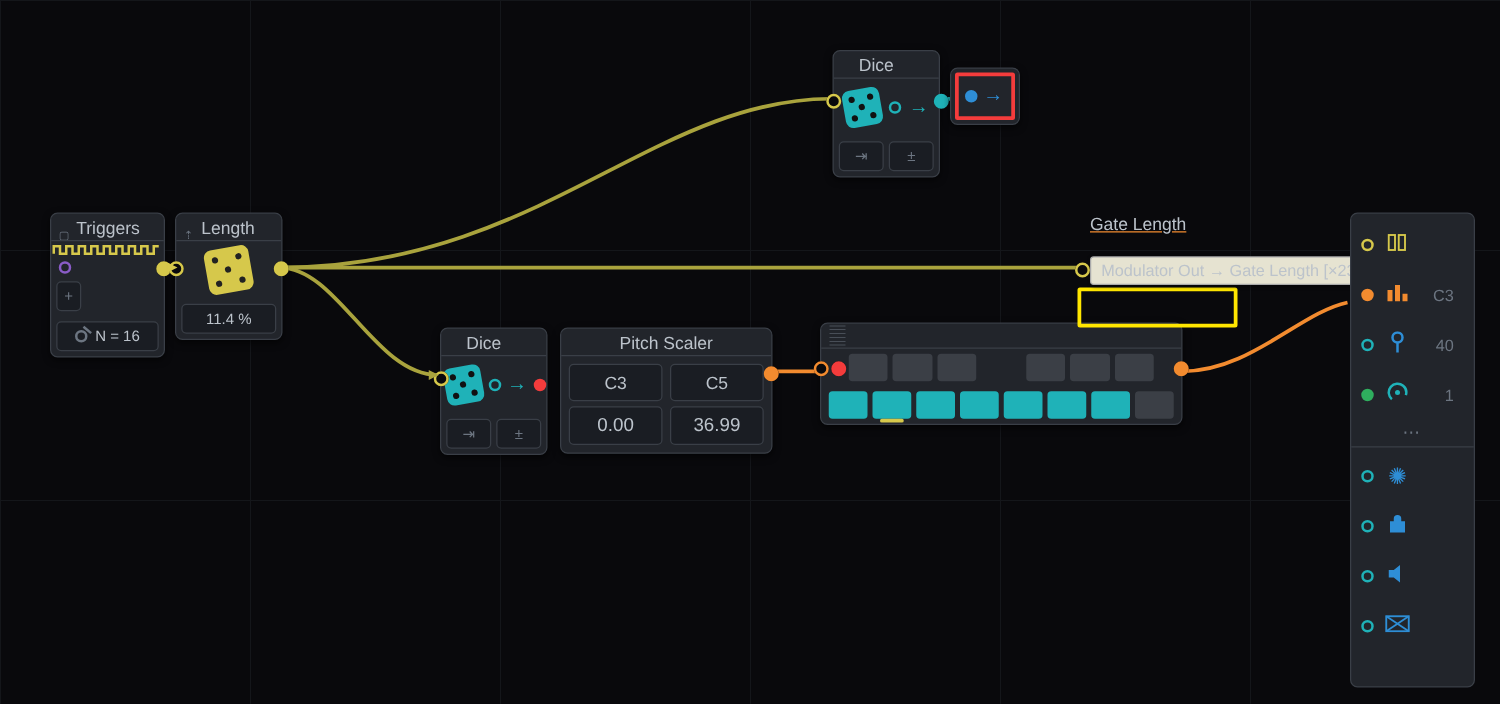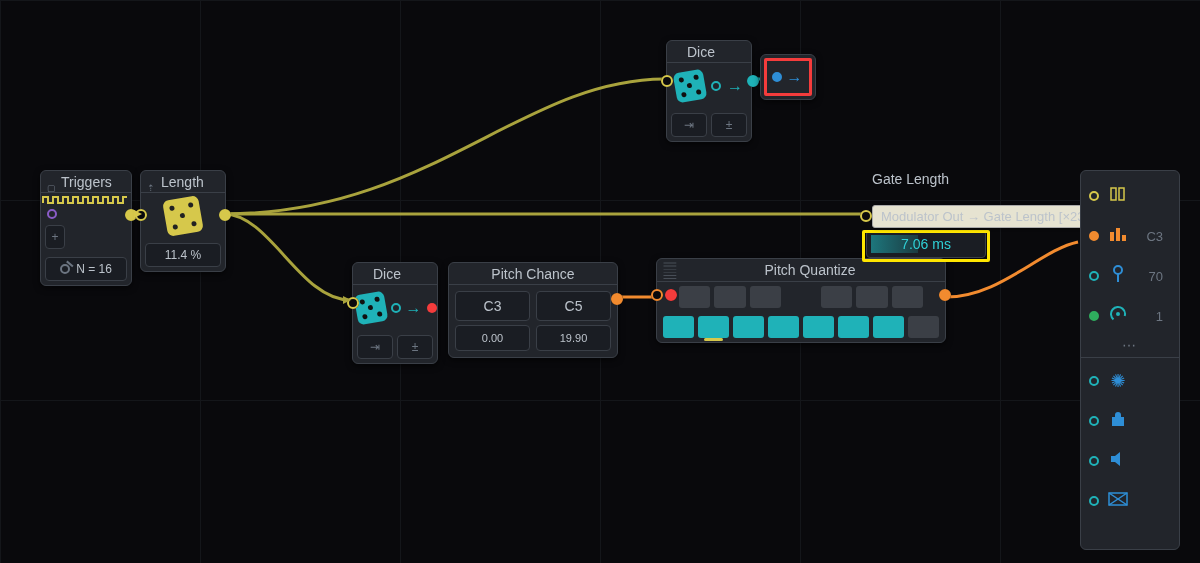--- a/index.html
+++ b/index.html
@@ -37,21 +37,21 @@
     box-shadow:0 2px 6px rgba(0,0,0,0.6);
   }
   .title{
     font-size:14px;height:22px;line-height:22px;
     padding:0 8px 0 20px;position:relative;
     border-bottom:1px solid var(--stroke);
     white-space:nowrap;overflow:hidden;
   }
   .title.yellow{color:var(--yellow);}
   .title.teal{color:var(--teal-bright);}
-  .title.orange{color:var(--orange);}
+  .title.orange{color:var(--orange);text-decoration:underline;}
   .title .tic{
     position:absolute;left:6px;top:6px;width:10px;height:10px;
     font-size:9px;color:var(--grey);
   }
   .sub{display:flex;gap:4px;padding:4px;}
   .cell{
     background:var(--panel-dark);border:1px solid var(--stroke);
     border-radius:4px;font-size:12px;color:var(--grey);
     display:flex;align-items:center;justify-content:center;
     height:24px;
@@ -77,21 +77,21 @@
   }
   .dice .pip{position:absolute;width:5px;height:5px;border-radius:50%;}
 
   .arrow{display:inline-block;font-size:16px;font-weight:bold;margin:0 2px;}
   .dot{width:10px;height:10px;border-radius:50%;display:inline-block;vertical-align:middle;}
 
   
   .col{flex:1;display:flex;flex-direction:column;gap:4px;}
   .val{background:var(--panel-dark);border:1px solid var(--stroke);border-radius:4px;
        text-align:center;padding:6px 0;font-size:14px;color:var(--teal-bright);}
-  .num{color:var(--grey);font-size:11px;}
+  .num{color:var(--grey);font-size:15px;}
 
   
   .keys{display:flex;gap:4px;padding:4px 6px;}
   .key{flex:1;height:22px;border-radius:3px;}
   .key.on{background:var(--teal);}
   .key.off{background:#3b3f46;}
   .ind{height:3px;border-radius:2px;margin:0 auto;}
 
   
   .tooltip{
@@ -241,40 +241,39 @@
   <div class="sub">
     <div class="cell half">⇥</div>
     <div class="cell half">±</div>
   </div>
   <div class="port in" style="top:34px;">
       <span class="ring" style="border:2px solid var(--yellow);"></span>
     </div>
 </div>
 
 <div class="node" style="left:448px;top:262px;width:170px;">
-  <div class="title teal" style="text-align:center;padding-left:8px;"><span>Pitch Chance</span></div>
+  <div class="title teal" style="text-align:center;padding-left:8px;"><span>Pitch Scaler</span></div>
   <div style="display:flex;gap:6px;padding:6px;">
     <div class="col">
       <div class="val"><span>C3</span></div>
       <div class="val num"><span>0.00</span></div>
     </div>
     <div class="col">
       <div class="val"><span>C5</span></div>
-      <div class="val num"><span>19.90</span></div>
+      <div class="val num"><span>36.99</span></div>
     </div>
   </div>
   <div class="port out" style="top:30px;">
       <span class="ring" style="border:2px solid var(--orange);background:var(--orange);"></span>
     </div>
 </div>
 
 <div class="node" style="left:656px;top:258px;width:290px;">
   <div style="display:flex;align-items:center;border-bottom:1px solid var(--stroke);">
     <div style="width:26px;text-align:center;color:var(--grey);">𝄛</div>
-    <div class="title teal" style="border:0;flex:1;text-align:center;padding-left:0;"><span>Pitch Quantize</span></div>
   </div>
   <div class="keys" style="padding-left:22px;padding-right:22px;">
     <div class="key off"></div>
     <div class="key off"></div>
     <div class="key off"></div>
     <div class="key" style="visibility:hidden;"></div>
     <div class="key off"></div>
     <div class="key off"></div>
     <div class="key off"></div>
   </div>
@@ -298,24 +297,20 @@
     </div>
   <div class="port out" style="top:30px;">
       <span class="ring" style="border:2px solid var(--orange);background:var(--orange);"></span>
     </div>
 </div>
 
 <div class="node" style="left:866px;top:168px;width:120px;background:transparent;border:0;box-shadow:none;">
   <div class="title orange" style="border:0;padding-left:6px;"><span>Gate Length</span></div>
 
   <div style="height:40px;"></div>
-  <div style="background:var(--panel-dark);border:1px solid var(--stroke);border-radius:4px;padding:4px 0;text-align:center;position:relative;">
-    <div style="position:absolute;left:4px;top:4px;bottom:4px;width:40%;background:linear-gradient(to right,rgba(31,178,184,0.6),rgba(31,178,184,0.2));"></div>
-    <span style="position:relative;color:var(--teal-bright);font-size:14px;">7.06 ms</span>
-  </div>
   <div class="port in" style="top:42px;">
       <span class="ring" style="border:2px solid var(--yellow);"></span>
     </div>
 </div>
 <div class="hl-yellow" style="left:862px;top:230px;width:128px;height:32px;"></div>
 
 <div class="tooltip" style="left:872px;top:205px;"><span>Modulator Out → Gate Length [×237.1]</span></div>
 
 <div class="strip">
   <div class="srow">
@@ -334,21 +329,21 @@
           <rect x="13" y="9" width="4" height="6" fill="#f28b2f"></rect>
         </svg></span>
     <span class="lbl">C3</span>
   </div>
   <div class="srow">
     <span class="p" style="border:2px solid var(--teal);"></span>
     <span class="ic"><svg width="16" height="18">
           <circle cx="8" cy="5" r="4" fill="none" stroke="#2e8ed6" stroke-width="2"></circle>
           <line x1="8" y1="9" x2="8" y2="17" stroke="#2e8ed6" stroke-width="2"></line>
         </svg></span>
-    <span class="lbl">70</span>
+    <span class="lbl">40</span>
   </div>
   <div class="srow">
     <span class="p" style="background:#2fae5e;border:2px solid #2fae5e;"></span>
     <span class="ic"><svg width="18" height="18">
           <circle cx="9" cy="9" r="7" fill="none" stroke="#1fb2b8" stroke-width="2" stroke-dasharray="30 14" transform="rotate(130 9 9)"></circle>
           <circle cx="9" cy="9" r="2" fill="#1fb2b8"></circle>
         </svg></span>
     <span class="lbl">1</span>
   </div>
   <div class="ellips">⋯</div>

